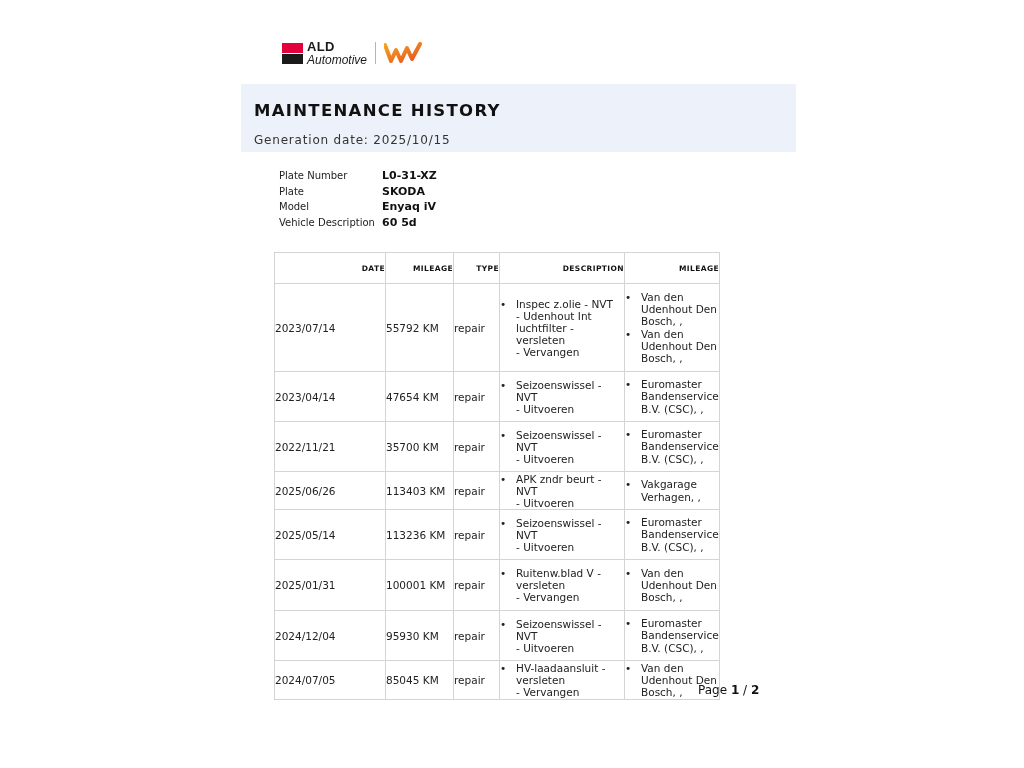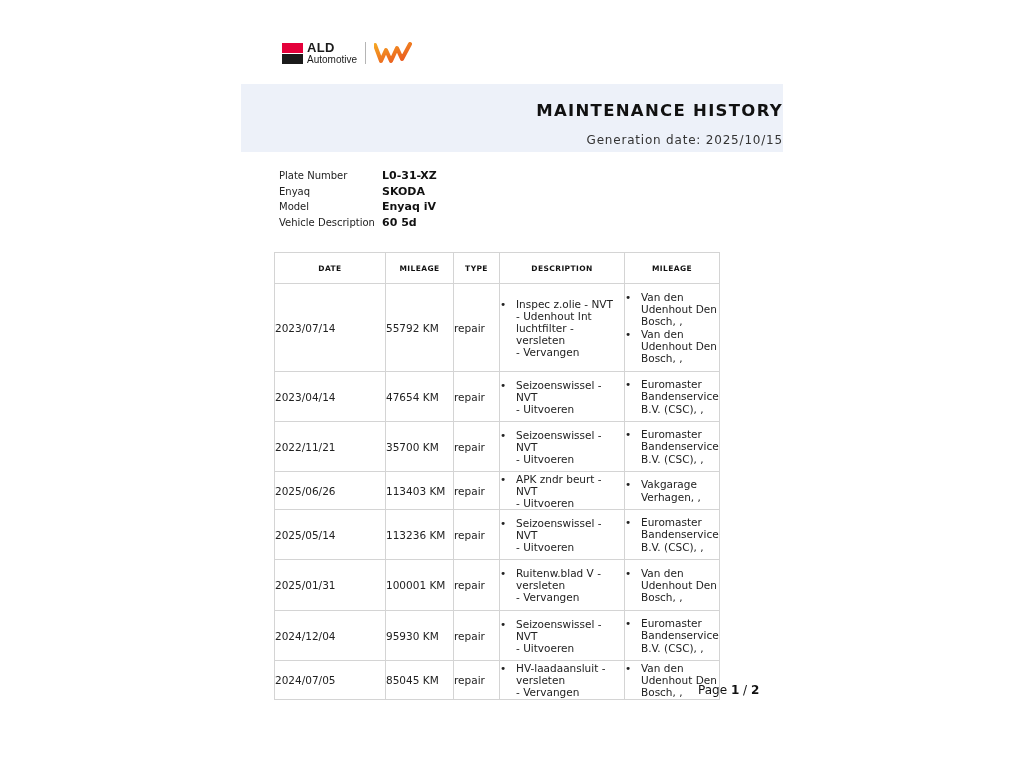--- a/index.html
+++ b/index.html
@@ -7,45 +7,45 @@
     width: 1024px; height: 768px; background: #ffffff; position: relative; overflow: hidden;
     font-family: "DejaVu Sans", sans-serif; color: #111;
   }
   .logo-area { position: absolute; left: 282px; top: 40px; height: 26px; display: flex; align-items: center; }
   .sg-mark { width: 21px; height: 21px; position: relative; display: inline-block; }
   .sg-mark .top { position: absolute; left: 0; top: 0; width: 21px; height: 10px; background: #e4003a; }
   .sg-mark .bar { position: absolute; left: 3px; top: 10px; width: 15px; height: 1px; background: #ffffff; }
   .sg-mark .bot { position: absolute; left: 0; top: 11px; width: 21px; height: 10px; background: #1a1a1a; }
   .ald-text { margin-left: 4px; display: flex; flex-direction: column; line-height: 1; }
   .ald-text .ald { font-family: "Liberation Sans", sans-serif; font-size: 13px; font-weight: bold; color: #1a1a1a; letter-spacing: 0.3px; }
-  .ald-text .auto { font-family: "Liberation Sans", sans-serif; font-size: 10px; color: #1a1a1a; margin-top: 1px; }
+  .ald-text .auto { font-family: "Liberation Sans", sans-serif; font-size: 12px; color: #1a1a1a; margin-top: 1px; font-style: italic; }
   .logo-divider { width: 1px; height: 22px; background: #b5b5b5; margin-left: 8px; margin-right: 8px; }
   .w-mark { width: 38px; height: 22px; }
 
   .header-band {
     position: absolute; left: 241px; top: 84px; width: 542px; height: 68px;
-    background: #edf1f9; text-align: right;
+    background: #edf1f9; text-align: left; padding-left: 13px;
   }
   .header-band .title {
     margin-top: 17px; font-size: 16.5px; font-weight: bold; letter-spacing: 1.3px; color: #111;
   }
   .header-band .gen { margin-top: 13px; font-size: 12px; color: #333; letter-spacing: 0.8px; }
 
   .vehicle-info { position: absolute; left: 279px; top: 168px; }
   .vi-row { display: flex; height: 15.6px; align-items: center; }
   .vi-label { width: 103px; font-size: 10px; color: #222; }
   .vi-value { font-size: 11px; font-weight: bold; color: #111; }
 
   table.history {
     position: absolute; left: 274px; top: 252px; border-collapse: collapse;
     font-size: 10.5px; color: #222;
   }
   table.history th, table.history td { border: 1px solid #d4d4d4; padding: 0; }
   table.history th {
-    height: 30px; font-size: 7.5px; font-weight: bold; letter-spacing: 0.4px; color: #111; text-align: center;
+    height: 30px; font-size: 7.5px; font-weight: bold; letter-spacing: 0.4px; color: #111; text-align: right;
   }
   table.history td { vertical-align: middle; }
   td.c-date { width: 110px; padding-left: 8px; }
   td.c-mil { width: 67px; padding-left: 5px; }
   td.c-type { width: 45px; padding-left: 5px; }
   td.c-desc { width: 124px; padding-left: 6px; padding-right: 3px; }
   td.c-sup { width: 94px; padding-left: 5px; padding-right: 2px; }
   .bl { display: flex; line-height: 12px; }
   .bl .dot { width: 16px; flex: none; }
   .bl .txt { white-space: pre-line; }
@@ -85,21 +85,21 @@
   <div class="title">MAINTENANCE HISTORY</div>
   <div class="gen">Generation date: 2025/10/15</div>
 </div>
 
 <div class="vehicle-info">
   <div class="vi-row">
     <span class="vi-label">Plate Number</span>
     <span class="vi-value">L0-31-XZ</span>
   </div>
   <div class="vi-row">
-    <span class="vi-label">Enyaq</span>
+    <span class="vi-label">Plate</span>
     <span class="vi-value">SKODA</span>
   </div>
   <div class="vi-row">
     <span class="vi-label">Model</span>
     <span class="vi-value">Enyaq iV</span>
   </div>
   <div class="vi-row">
     <span class="vi-label">Vehicle Description</span>
     <span class="vi-value">60 5d</span>
   </div>

